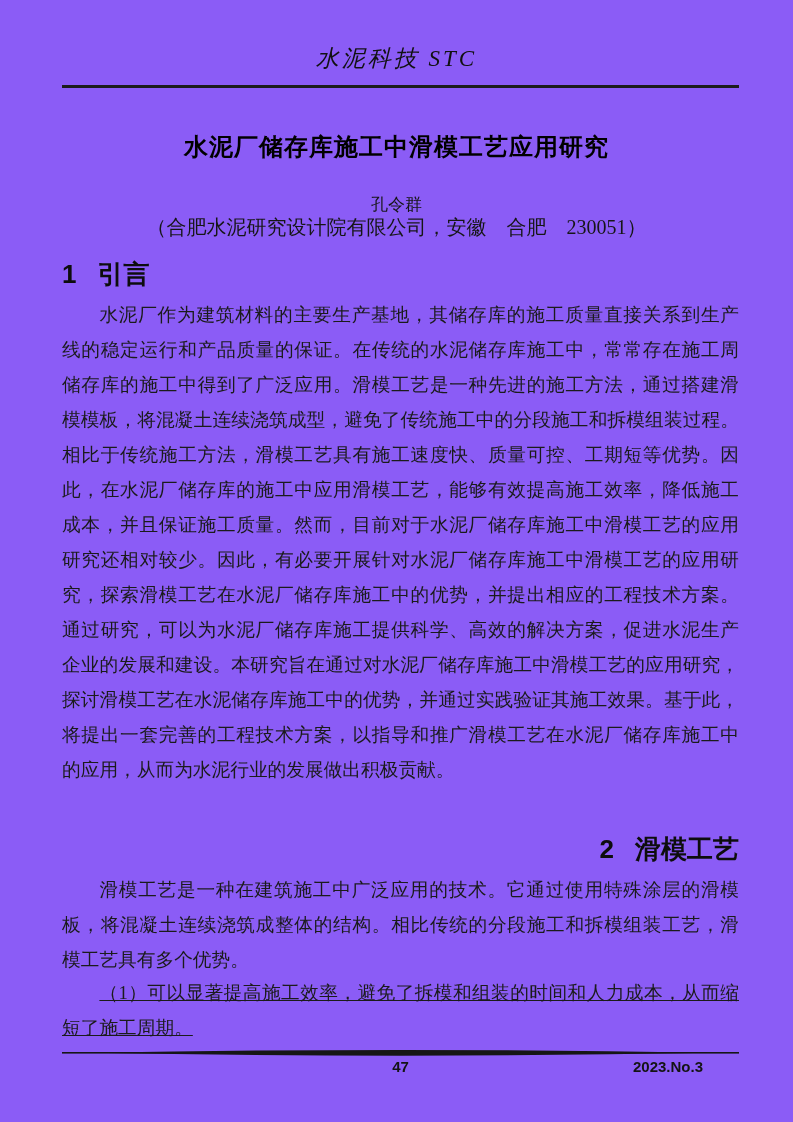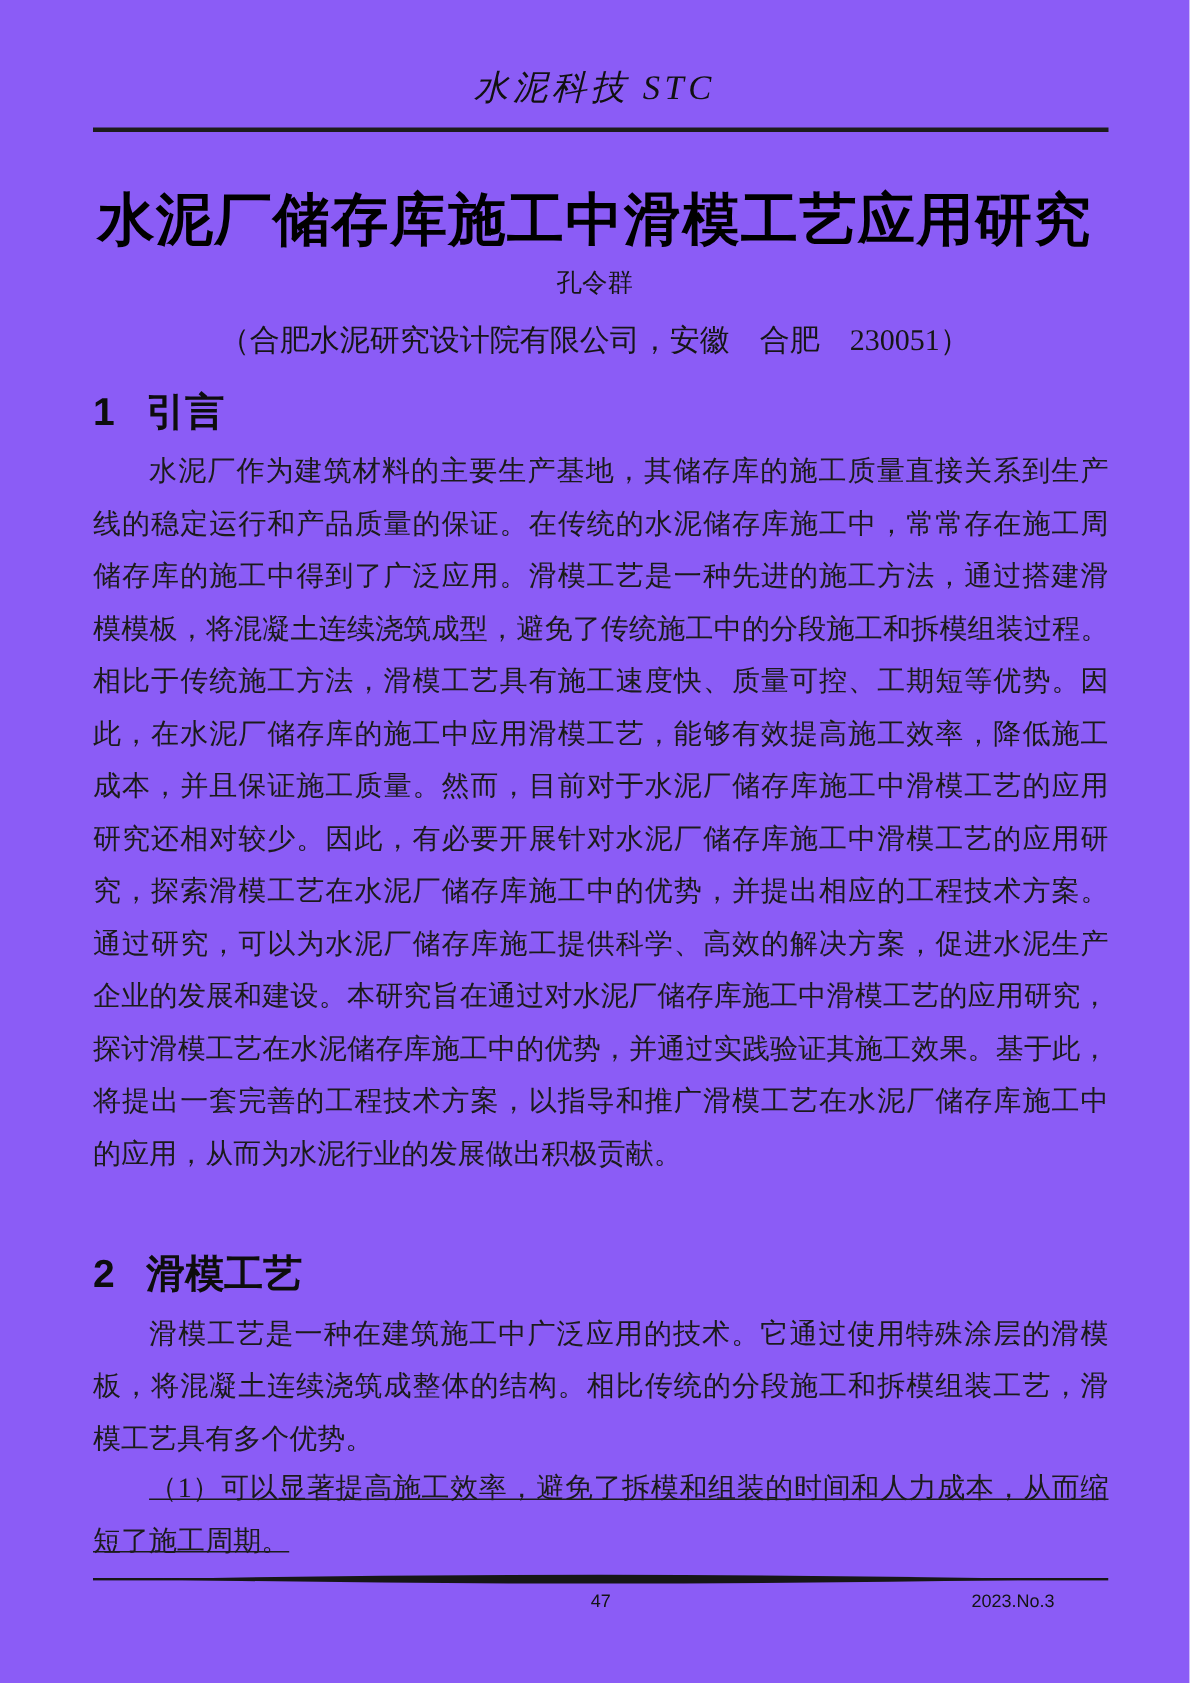--- a/index.html
+++ b/index.html
@@ -23,63 +23,63 @@
     letter-spacing: 3px;
     color: #111;
   }
   .header-rule {
     position: absolute; top: 85px; left: 62px; width: 677px; height: 3px;
     background: #1c1c1c;
   }
   .article-title {
     position: absolute; top: 126px; left: 0; width: 100%;
     text-align: center;
-    font-size: 38px; line-height: 42px;
+    font-size: 24px; line-height: 42px;
     font-weight: bold; color: #000;
     letter-spacing: 1px;
   }
   .author {
-    position: absolute; top: 178px; left: 0; width: 100%;
+    position: absolute; top: 194px; left: 0; width: 100%;
     text-align: center;
     font-size: 17px; line-height: 22px; color: #161616;
   }
   .affiliation {
     position: absolute; top: 214px; left: 0; width: 100%;
     text-align: center;
     font-size: 20px; line-height: 26px; color: #161616;
   }
 
   .sec-heading {
     font-family: "Liberation Sans", "DejaVu Sans", sans-serif;
     font-weight: bold;
     font-size: 26px; line-height: 30px;
     color: #0d0d0d;
   }
   .sec-heading .sec-no { display: inline-block; min-width: 12px; margin-right: 21px; }
   #h1 { top: 259px; }
-  #h2 { top: 834px; }
+  #h2 { top: 834px; text-align: right; }
 
   .para { font-size: 18.7px; color: #1b1b1b; }
   #para1 { top: 297px; }
   #para2 { top: 872px; }
   #para3 { top: 975px; text-decoration: underline; }
   .bl {
     height: 35px; line-height: 35px;
     text-align: justify;
     text-align-last: justify;
     white-space: nowrap;
   }
   .bl.first { text-indent: 2em; }
   .bl.last { text-align-last: left; }
 
   .footer-rule { position: absolute; top: 1049px; left: 62px; width: 677px; height: 8px; }
   .footer-text {
     position: absolute; top: 1058px; left: 62px; width: 677px; height: 18px;
     font-family: "Liberation Sans", "DejaVu Sans", sans-serif;
-    font-size: 12px; line-height: 18px; color: #141414;
+    font-size: 15px; line-height: 18px; color: #141414; font-weight: bold;
   }
   .page-number { position: absolute; left: 0; width: 100%; text-align: center; }
   .issue-label { position: absolute; right: 36px; top: 0; }
 </style>
 </head>
 <body>
 
 <div class="page">
 
   <div class="journal-header">水泥科技  STC</div>

